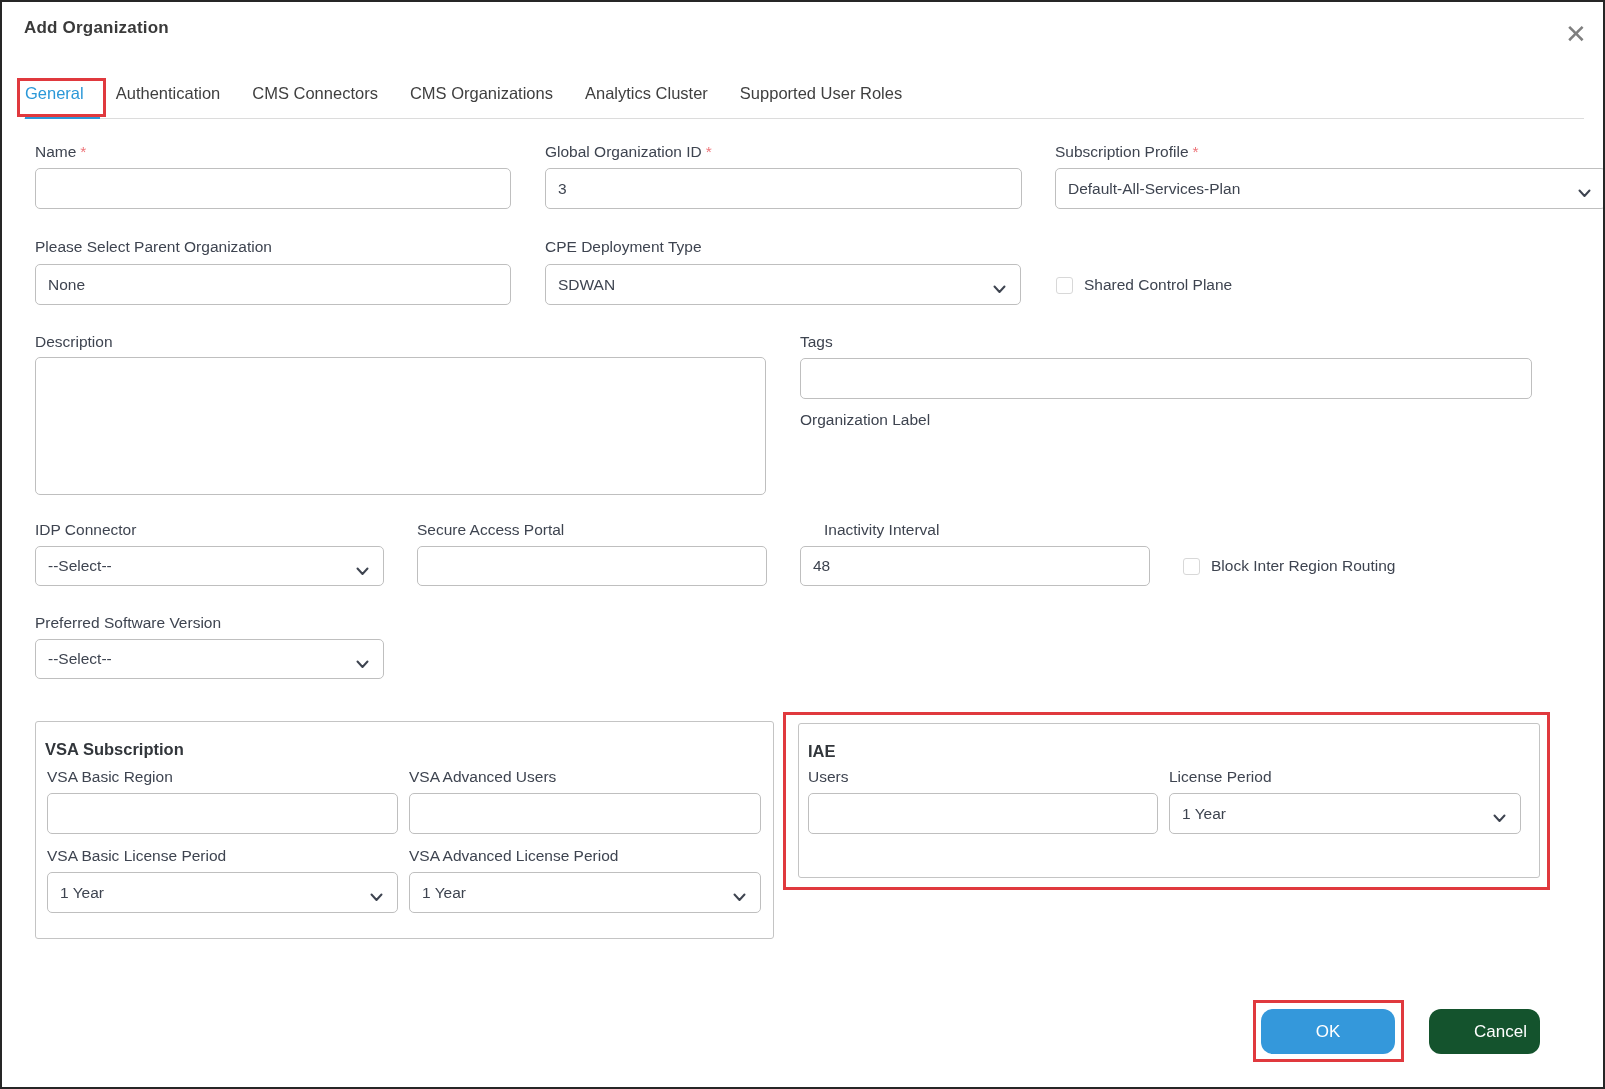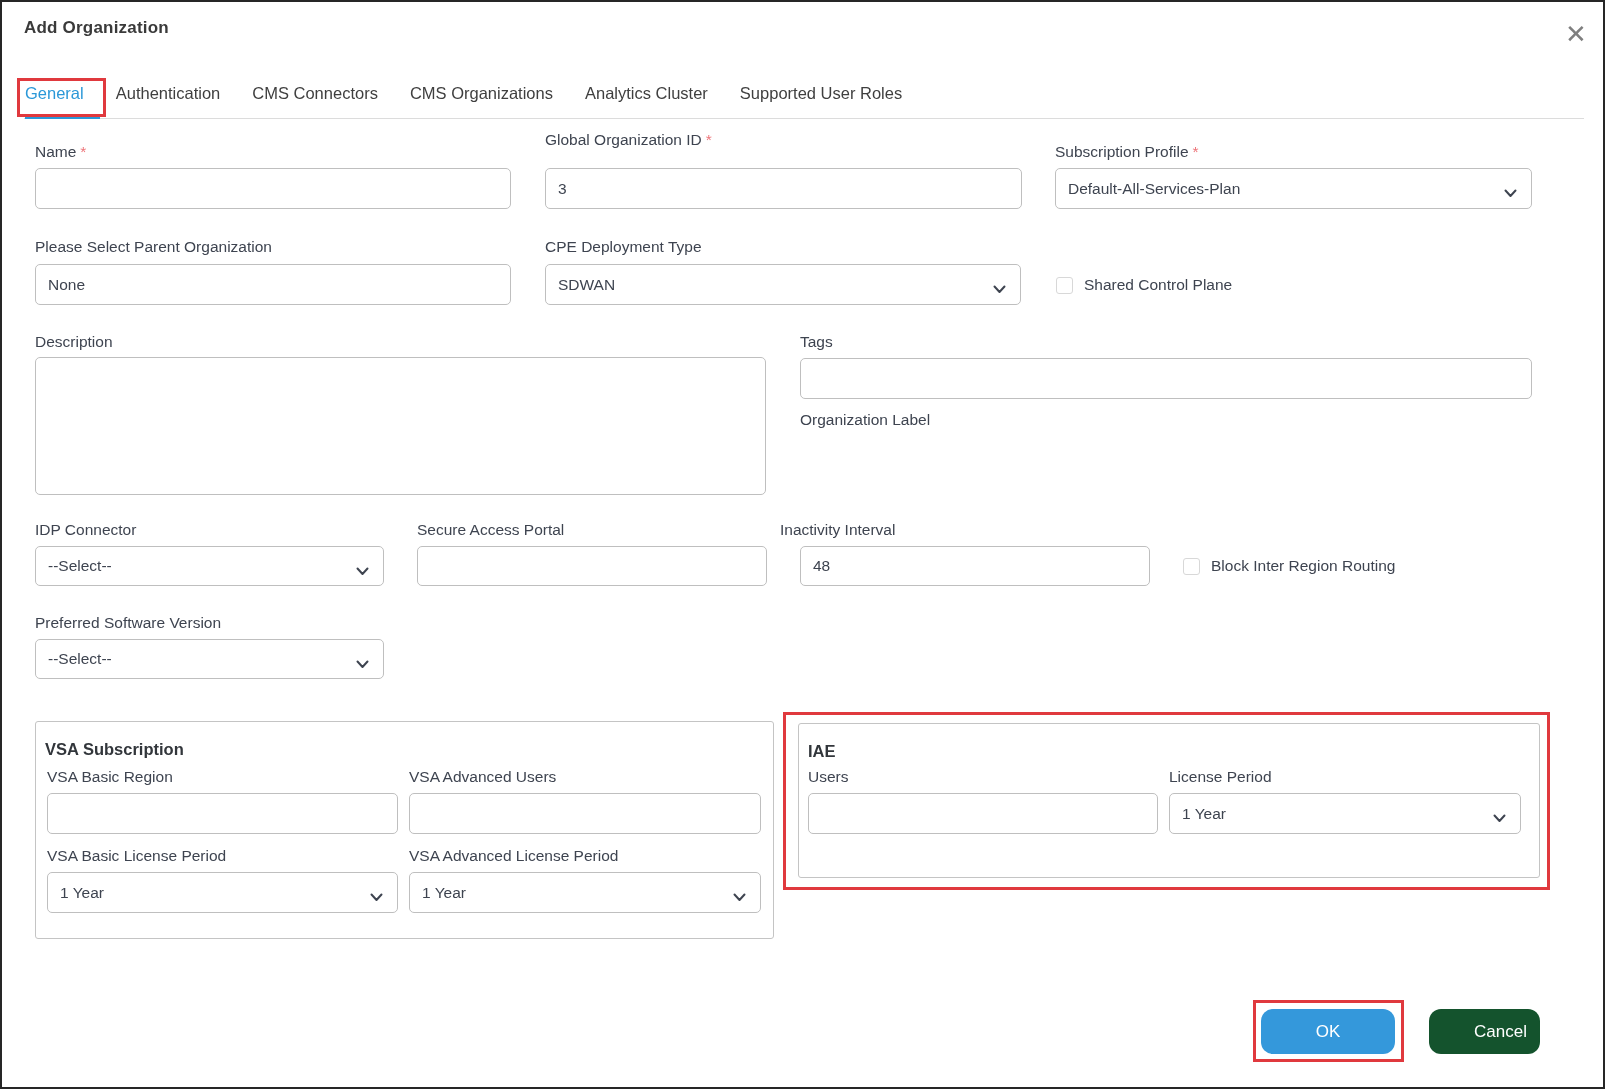--- a/index.html
+++ b/index.html
@@ -79,31 +79,31 @@
   <div class="abs tab-underline" style="left:23px; top:113px; width:75px;"></div>
   <div class="abs red-rect" style="left:15px; top:76px; width:89px; height:39px;"></div>
 
   <div class="abs label" style="left:33px; top:141px;">
     <span>Name</span><span class="req">*</span>
   </div>
   <div class="abs" style="left:33px; top:166px; width:476px; height:41px;">
     <input class="input" value="" style="">
   </div>
 
-  <div class="abs label" style="left:543px; top:129px;">
+  <div class="abs label" style="left:543px; top:141px;">
     <span>Global Organization ID</span><span class="req">*</span>
   </div>
   <div class="abs" style="left:543px; top:166px; width:477px; height:41px;">
     <input class="input" value="3" style="">
   </div>
 
   <div class="abs label" style="left:1053px; top:141px;">
     <span>Subscription Profile</span><span class="req">*</span>
   </div>
-  <div class="abs" style="left:1053px; top:166px; width:477px; height:41px;">
+  <div class="abs" style="left:1053px; top:166px; width:551px; height:41px;">
     <div class="select">
       <span>Default-All-Services-Plan</span>
       <span class="chev">
         <svg viewBox="0 0 13 9" width="13" height="9">
             <polyline points="1.5,1.5 6.5,7 11.5,1.5" fill="none" stroke="#3e4450" stroke-width="2" stroke-linecap="round" stroke-linejoin="round"></polyline>
           </svg>
       </span>
     </div>
   </div>
 
@@ -149,21 +149,21 @@
           </svg>
       </span>
     </div>
   </div>
 
   <div class="abs label" style="left:415px; top:519px;">Secure Access Portal</div>
   <div class="abs" style="left:415px; top:544px; width:350px; height:40px;">
     <input class="input" value="" style="">
   </div>
 
-  <div class="abs label" style="left:778px; top:519px;">Inactivity Interval</div>
+  <div class="abs label" style="left:822px; top:519px;">Inactivity Interval</div>
   <div class="abs" style="left:798px; top:544px; width:350px; height:40px;">
     <input class="input" value="48" style="">
   </div>
 
   <span class="abs checkbox" style="left:1181px; top:556px;"></span>
   <span class="abs check-label" style="left:1209px; top:555px;">Block Inter Region Routing</span>
 
   <div class="abs label" style="left:33px; top:612px;">Preferred Software Version</div>
   <div class="abs" style="left:33px; top:637px; width:349px; height:40px;">
     <div class="select">

